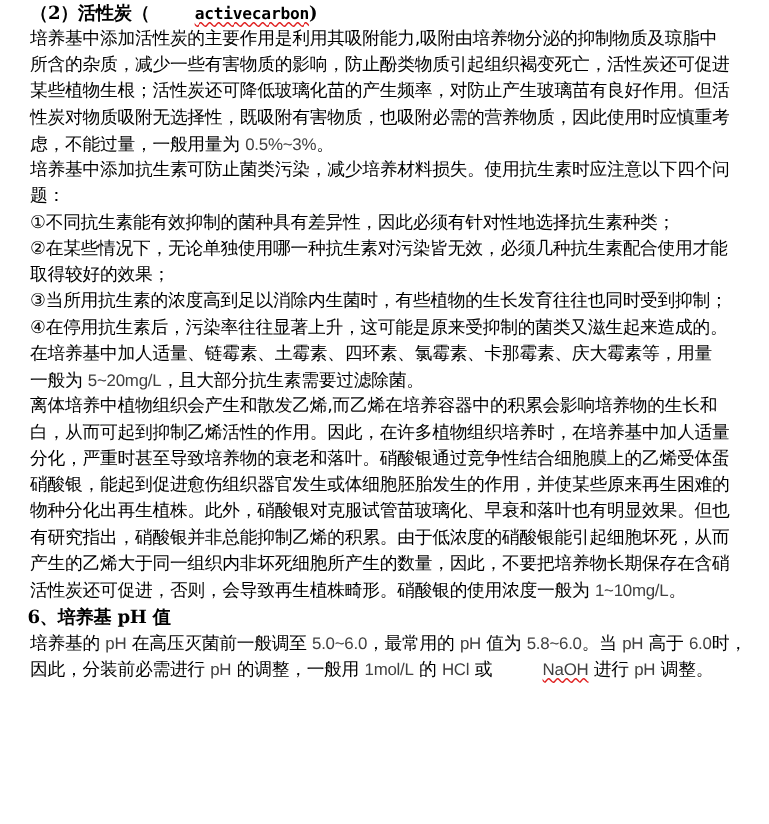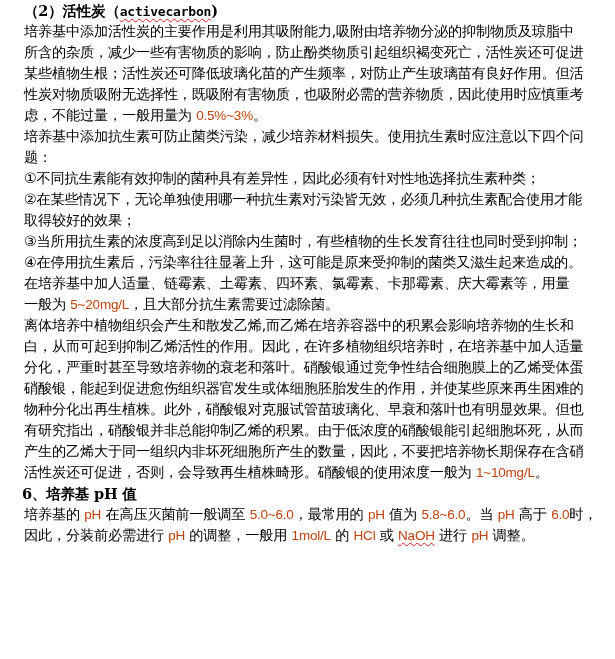--- a/index.html
+++ b/index.html
@@ -1,23 +1,23 @@
 <!DOCTYPE html>
 <html><head>
 <meta charset="utf-8">
 <style>
   html, body { margin: 0; padding: 0; background: #ffffff; }
   body { width: 615px; height: 659px; overflow: hidden; position: relative;
          font-family: "DejaVu Sans", "Liberation Sans", sans-serif; color: #000; }
   .doc { position: absolute; left: 24px; top: 0; width: 570px; }
   .line { height: 21px; line-height: 21px; font-size: 14.2px; white-space: nowrap; letter-spacing: -0.2px; }
   .h { font-family: "DejaVu Serif", "Liberation Serif", serif; font-weight: bold; font-size: 14.5px; }
-  .latin { font-family: "Liberation Sans", sans-serif; color: #c2410c; font-size: 13.5px; }
+  .latin { font-family: "Liberation Sans", sans-serif; color: #404040; font-size: 13.5px; }
   .latin-h { font-family: "DejaVu Sans Mono", "Liberation Mono", monospace; font-weight: bold; font-size: 13px; }
-  .spell { text-decoration: underline wavy #e02020; text-decoration-thickness: 1px; text-underline-offset: 2px; }
+  .spell { text-decoration: underline wavy #e02020; text-decoration-thickness: 1px; text-underline-offset: 2px; margin-left: 36px; }
 </style>
 </head>
 <body>
 
 <div class="doc">
 
   <div class="line h">
     <span>（2）活性炭（</span><span class="latin-h spell">activecarbon</span><span>)</span>
   </div>
   <div class="line">培养基中添加活性炭的主要作用是利用其吸附能力,吸附由培养物分泌的抑制物质及琼脂中</div>

